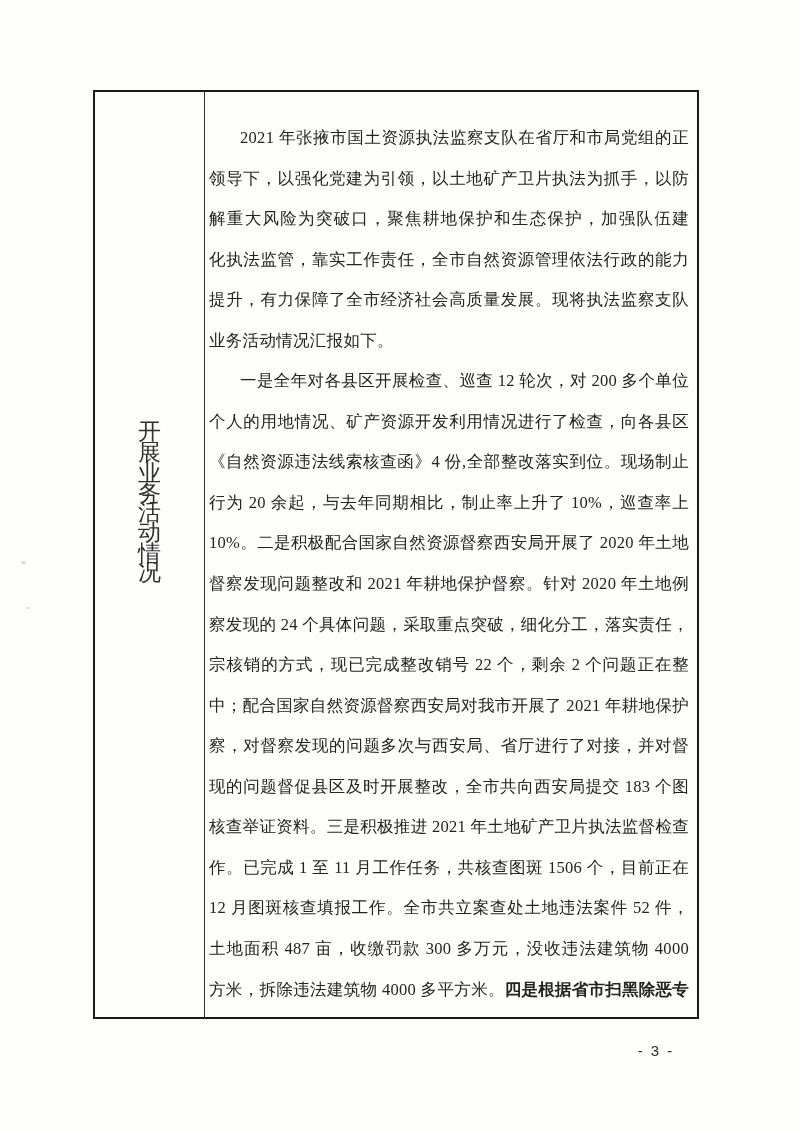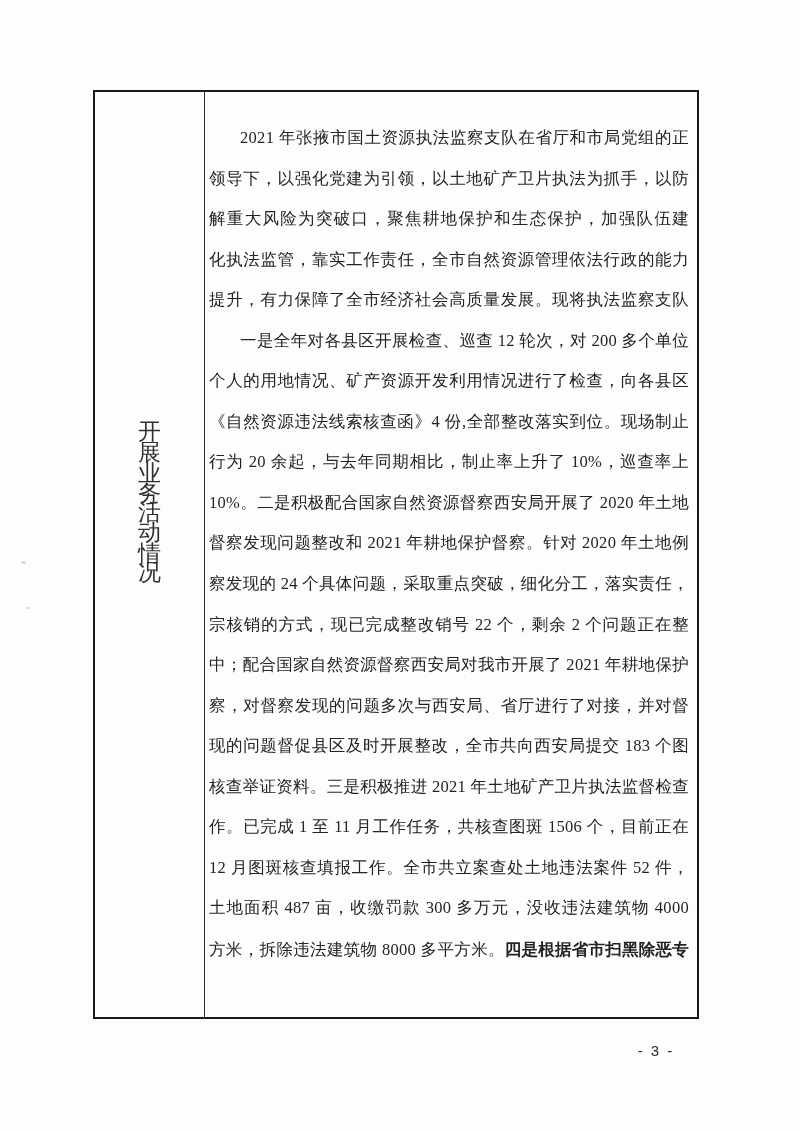--- a/index.html
+++ b/index.html
@@ -108,39 +108,40 @@
     <div class="label-cell">
       <div class="v-label">开展业务活动情况</div>
     </div>
 
     <div class="content-cell">
       <div class="line jl indent">2021 年张掖市国土资源执法监察支队在省厅和市局党组的正确</div>
       <div class="line jl">领导下，以强化党建为引领，以土地矿产卫片执法为抓手，以防范化</div>
       <div class="line jl">解重大风险为突破口，聚焦耕地保护和生态保护，加强队伍建设，强</div>
       <div class="line jl">化执法监管，靠实工作责任，全市自然资源管理依法行政的能力明显</div>
       <div class="line jl">提升，有力保障了全市经济社会高质量发展。现将执法监察支队开展</div>
+      <div class="line nl">业务活动情况汇报如下。</div>
 
       <div class="line jl indent">一是全年对各县区开展检查、巡查 12 轮次，对 200 多个单位和</div>
       <div class="line jl">个人的用地情况、矿产资源开发利用情况进行了检查，向各县区下达</div>
       <div class="line jl">《自然资源违法线索核查函》4 份,全部整改落实到位。现场制止违法</div>
       <div class="line jl">行为 20 余起，与去年同期相比，制止率上升了 10%，巡查率上升了</div>
       <div class="line jl">10%。二是积极配合国家自然资源督察西安局开展了 2020 年土地例行</div>
       <div class="line jl">督察发现问题整改和 2021 年耕地保护督察。针对 2020 年土地例行督</div>
       <div class="line jl">察发现的 24 个具体问题，采取重点突破，细化分工，落实责任，逐</div>
       <div class="line jl">宗核销的方式，现已完成整改销号 22 个，剩余 2 个问题正在整改当</div>
       <div class="line jl">中；配合国家自然资源督察西安局对我市开展了 2021 年耕地保护督</div>
       <div class="line jl">察，对督察发现的问题多次与西安局、省厅进行了对接，并对督察发</div>
       <div class="line jl">现的问题督促县区及时开展整改，全市共向西安局提交 183 个图斑的</div>
       <div class="line jl">核查举证资料。三是积极推进 2021 年土地矿产卫片执法监督检查工</div>
       <div class="line jl">作。已完成 1 至 11 月工作任务，共核查图斑 1506 个，目前正在开展</div>
       <div class="line jl">12 月图斑核查填报工作。全市共立案查处土地违法案件 52 件，涉及</div>
       <div class="line jl">土地面积 487 亩，收缴罚款 300 多万元，没收违法建筑物 4000 多平</div>
 
       <div class="line jl">
-        <span>方米，拆除违法建筑物 8000 多平方米。</span><span class="em-hei">四是根据省市扫黑除恶专项</span>
+        <span>方米，拆除违法建筑物 4000 多平方米。</span><span class="em-hei">四是根据省市扫黑除恶专项</span>
       </div>
     </div>
 
   </div>
 
   <div class="page-number">- 3 -</div>
 
 </div>
 
 </body></html>

